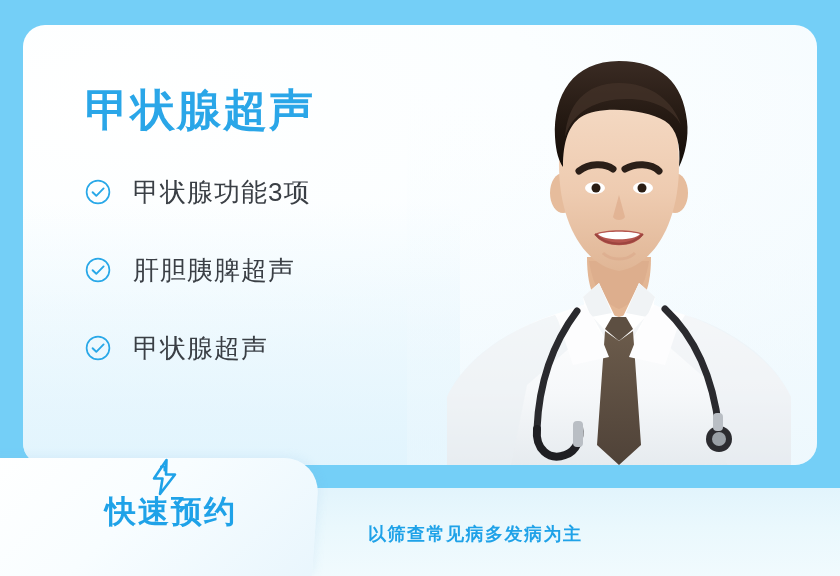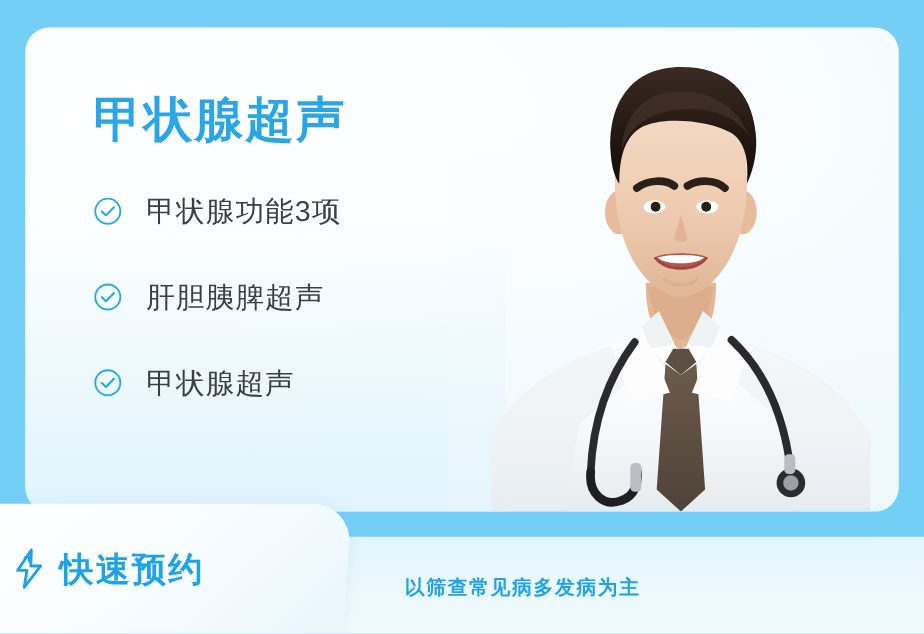--- a/index.html
+++ b/index.html
@@ -123,20 +123,21 @@
   }
 
   .quick-inner {
     position:absolute;
     left:0; bottom:0;
     width:330px; height:118px;
     z-index:10;
     display:flex;
     align-items:center;
     padding-left:12px;
+    flex-direction:column;
   }
 
   .bolt-icon {
     flex:0 0 auto;
     width:30px; height:38px;
     margin-right:12px;
     display:block;
   }
 
   .quick-label {

